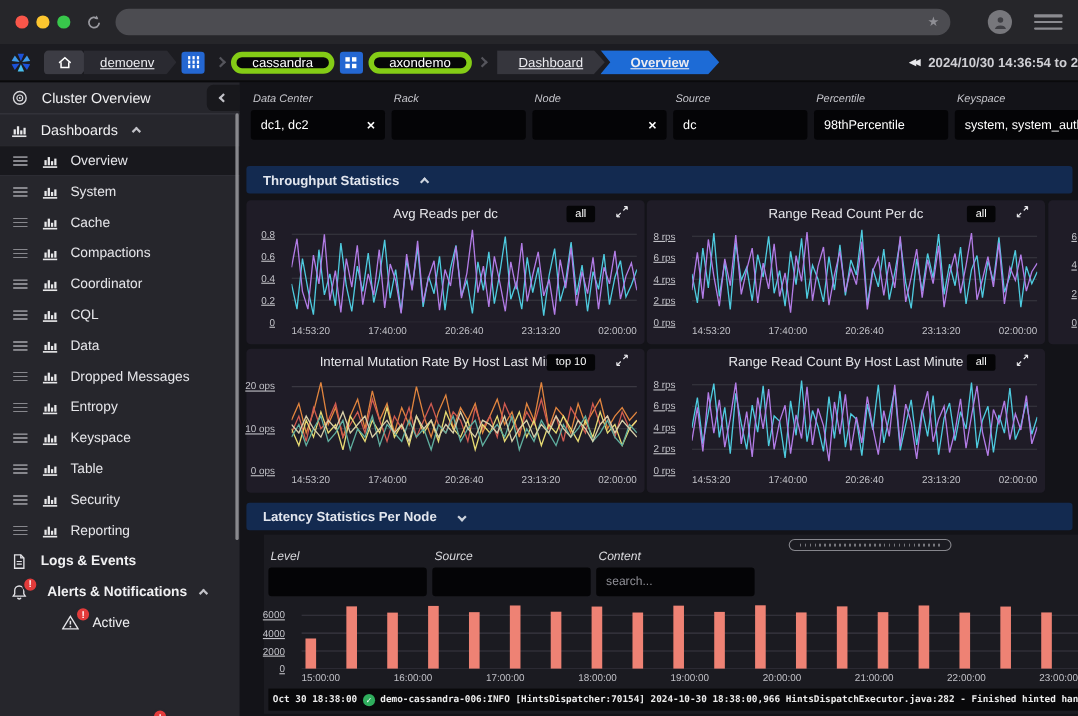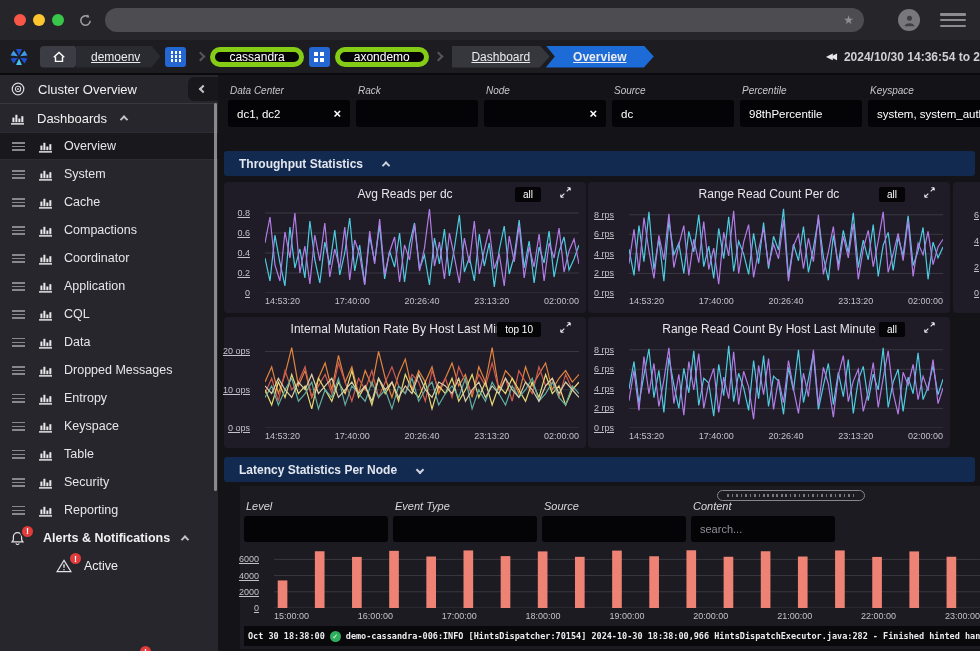--- a/index.html
+++ b/index.html
@@ -329,35 +329,20 @@
             <svg viewBox="0 0 16 14" width="15" height="13">
               <g fill="#e8e8ea">
                 <rect x="1" y="12" width="14" height="1.6"></rect>
                 <rect x="2.5" y="6" width="2.2" height="5"></rect>
                 <rect x="5.7" y="3" width="2.2" height="8"></rect>
                 <rect x="8.9" y="7" width="2.2" height="4"></rect>
                 <rect x="12.1" y="4.5" width="2.2" height="6.5"></rect>
               </g>
             </svg>
           </span>
-        <span class="lbl">Application</span>
-      </div>
-      <div class="srow sub">
-        <span class="drag"></span>
-        <span class="ico-chart" style="display:flex;">
-            <svg viewBox="0 0 16 14" width="15" height="13">
-              <g fill="#e8e8ea">
-                <rect x="1" y="12" width="14" height="1.6"></rect>
-                <rect x="2.5" y="6" width="2.2" height="5"></rect>
-                <rect x="5.7" y="3" width="2.2" height="8"></rect>
-                <rect x="8.9" y="7" width="2.2" height="4"></rect>
-                <rect x="12.1" y="4.5" width="2.2" height="6.5"></rect>
-              </g>
-            </svg>
-          </span>
         <span class="lbl">CQL</span>
       </div>
       <div class="srow sub">
         <span class="drag"></span>
         <span class="ico-chart" style="display:flex;">
             <svg viewBox="0 0 16 14" width="15" height="13">
               <g fill="#e8e8ea">
                 <rect x="1" y="12" width="14" height="1.6"></rect>
                 <rect x="2.5" y="6" width="2.2" height="5"></rect>
                 <rect x="5.7" y="3" width="2.2" height="8"></rect>
@@ -452,20 +437,30 @@
                 <rect x="2.5" y="6" width="2.2" height="5"></rect>
                 <rect x="5.7" y="3" width="2.2" height="8"></rect>
                 <rect x="8.9" y="7" width="2.2" height="4"></rect>
                 <rect x="12.1" y="4.5" width="2.2" height="6.5"></rect>
               </g>
             </svg>
           </span>
         <span class="lbl">Reporting</span>
       </div>
 
+      <div class="srow">
+        <span class="ico">
+          <svg viewBox="0 0 16 16" width="15" height="15">
+              <path d="M3.5 1.5 h6 l3 3 v10 h-9 z" fill="none" stroke="#e2e2e6" stroke-width="1.3"></path>
+              <path d="M9.5 1.5 v3 h3" fill="none" stroke="#e2e2e6" stroke-width="1.3"></path>
+              <path d="M5.5 8 h5 M5.5 10.5 h5" stroke="#e2e2e6" stroke-width="1.1"></path>
+            </svg>
+        </span>
+        <span style="font-weight:700;font-size:12.5px;">Logs &amp; Events</span>
+      </div>
       <div class="srow">
         <span class="ico" style="position:relative;">
           <svg viewBox="0 0 16 16" width="15" height="15">
               <path d="M8 1.8a4.4 4.4 0 0 0-4.4 4.4v3.2L2.2 11.6h11.6L12.4 9.4V6.2A4.4 4.4 0 0 0 8 1.8z" fill="none" stroke="#e2e2e6" stroke-width="1.3"></path>
               <path d="M6.3 13.2a1.8 1.8 0 0 0 3.4 0" fill="none" stroke="#e2e2e6" stroke-width="1.3"></path>
             </svg>
           <span class="badge" style="top:-7px;right:-10px;">!</span>
         </span>
         <span style="font-weight:700;font-size:12.5px;margin-left:6px;">Alerts &amp; Notifications</span>
         <span class="chev up" style="margin-left:12px;"></span>
@@ -734,24 +729,20 @@
       <div class="sechdr lat">
         <span>Latency Statistics Per Node</span>
         <span class="chev down"></span>
       </div>
 
       <div class="events">
         <div class="hscroll"></div>
         <div class="efilters">
           <div class="eg">
             <div class="flabel">Level</div>
-            <div class="fbox"></div>
-          </div>
-          <div class="eg">
-            <div class="flabel">Event Type</div>
             <div class="fbox"></div>
           </div>
           <div class="eg">
             <div class="flabel">Source</div>
             <div class="fbox"></div>
           </div>
           <div class="eg">
             <div class="flabel">Content</div>
             <input class="search-input" value="" placeholder="search..." style="">
           </div>

